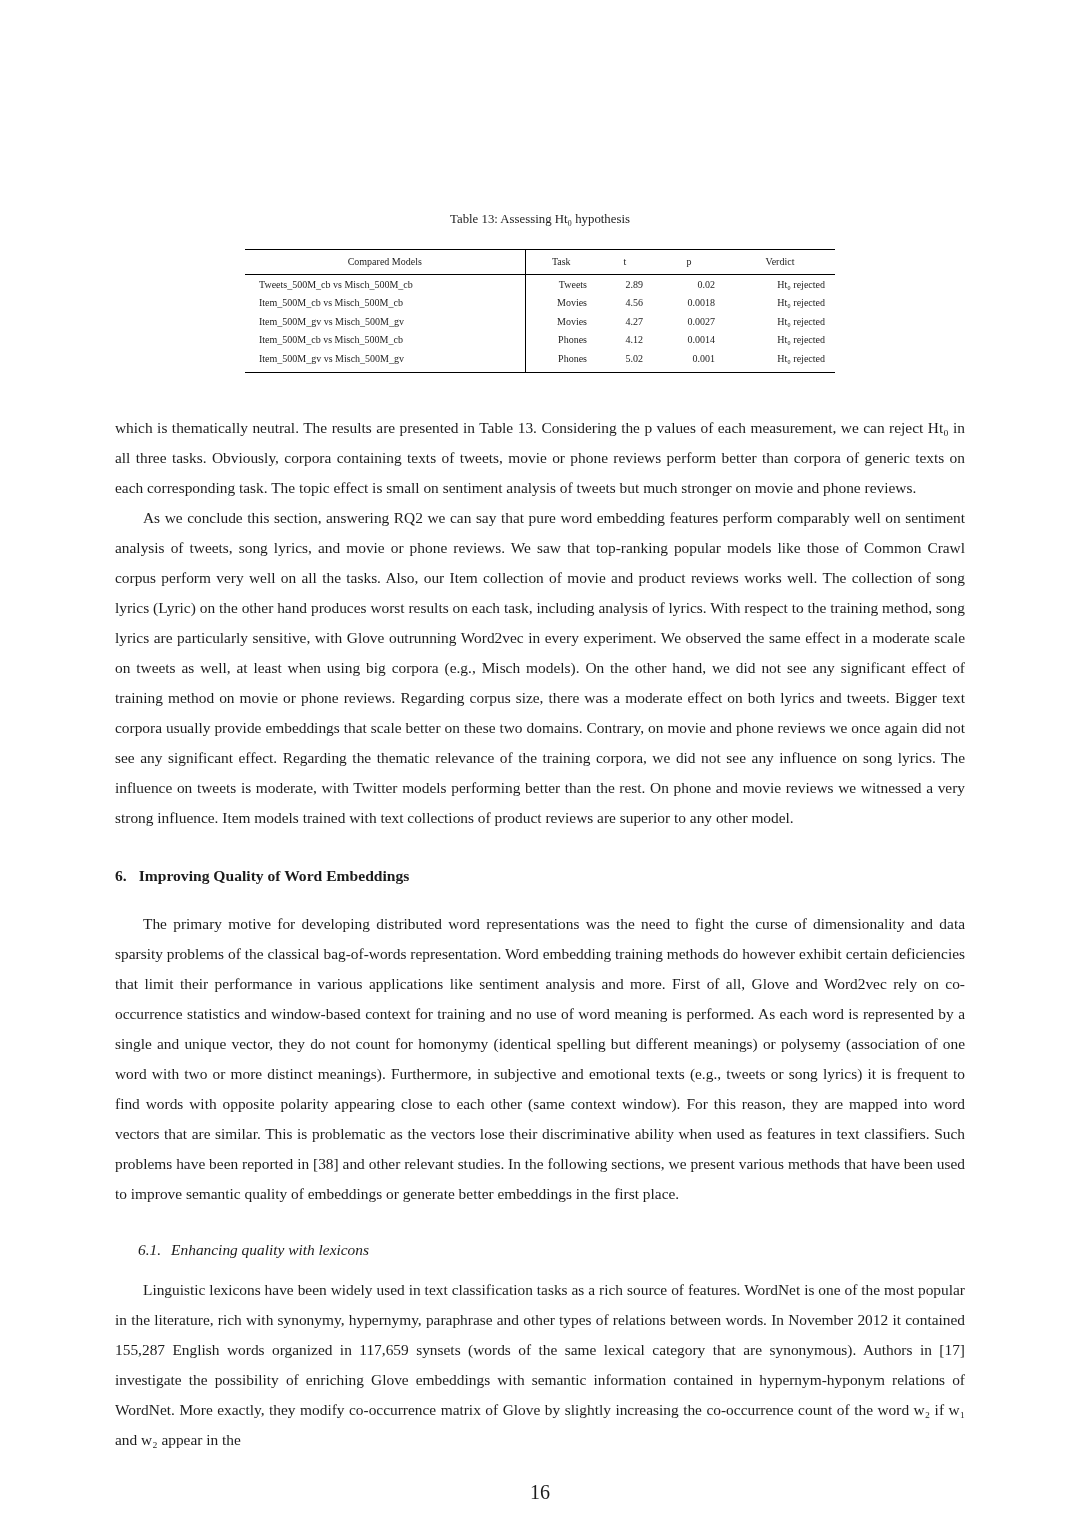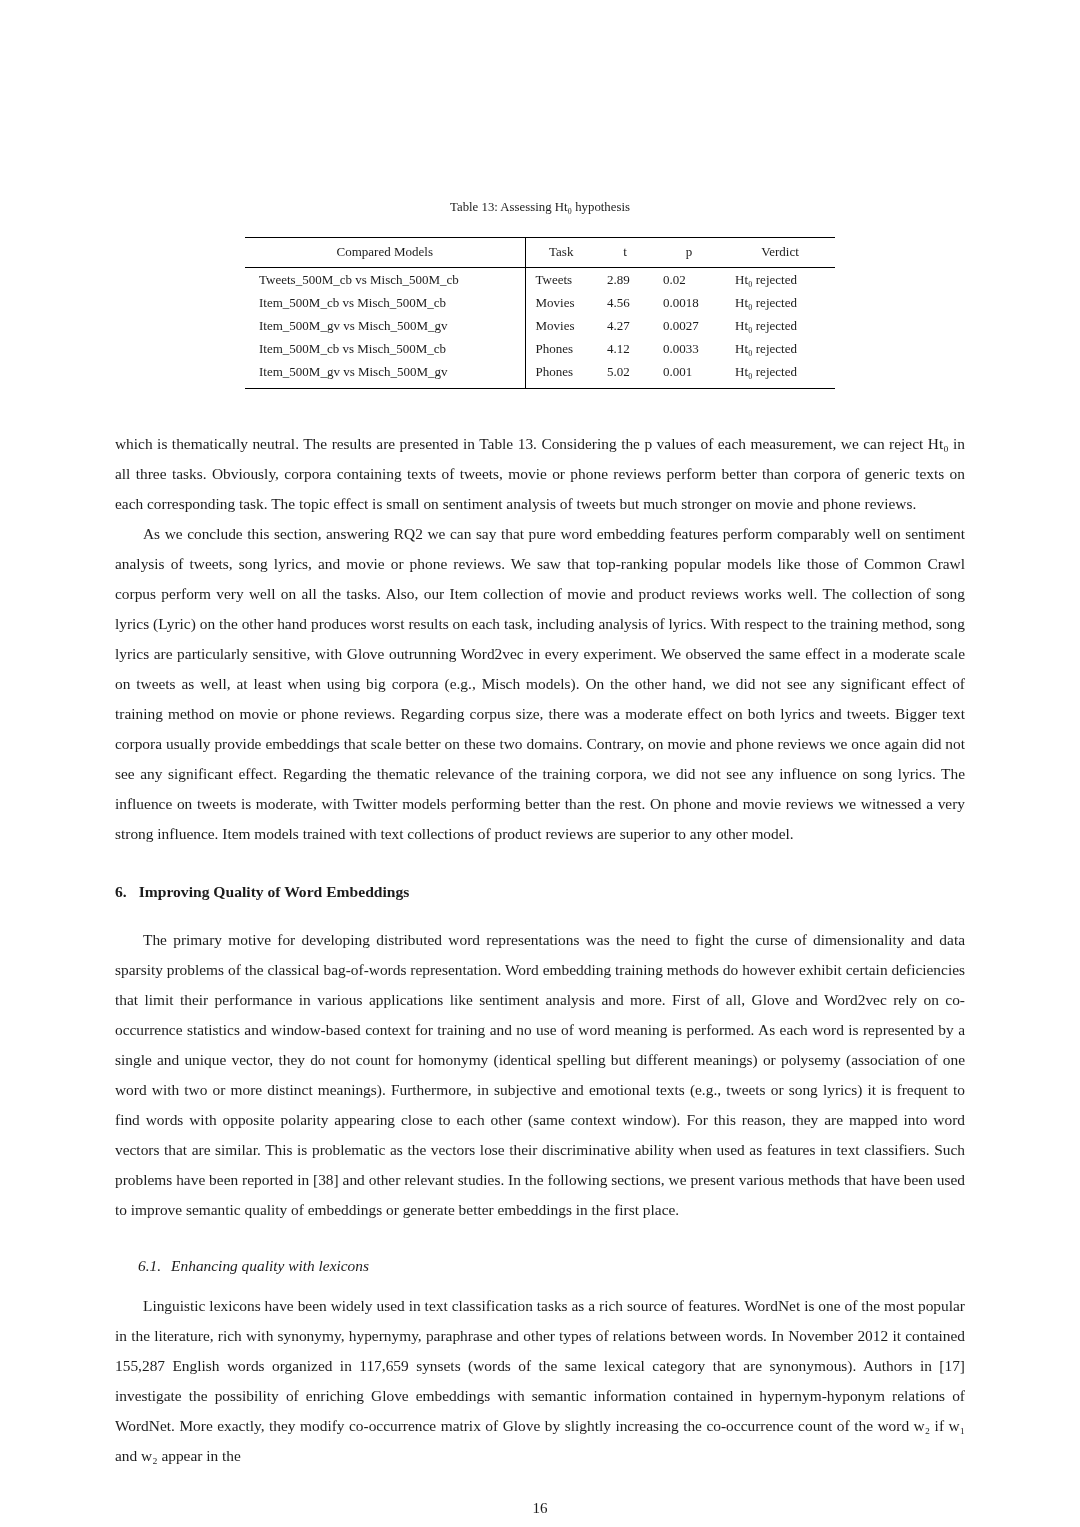--- a/index.html
+++ b/index.html
@@ -8,45 +8,45 @@
     width: 1080px;
     height: 1527px;
     position: relative;
     overflow: hidden;
     font-family: "Liberation Serif", "DejaVu Serif", serif;
     color: #1c1c1c;
   }
   .content {
     position: absolute;
     left: 115px;
-    top: 0;
+    top: 12px;
     width: 850px;
   }
   .table-caption {
     margin-top: 200px;
     text-align: center;
     font-size: 12.8px;
     color: #1c1c1c;
   }
   table.results-table {
     margin: 22px auto 0 auto;
     border-collapse: collapse;
-    font-size: 13px;
+    font-size: 10px;
     border-top: 1.6px solid #000;
     border-bottom: 1.6px solid #000;
   }
   table.results-table thead th {
     font-weight: normal;
     border-bottom: 1px solid #000;
     padding: 6px 10px 7px 10px;
     text-align: center;
   }
   table.results-table td {
     padding: 1.5px 10px;
-    text-align: left;
+    text-align: right;
     line-height: 1.55;
     white-space: nowrap;
   }
   table.results-table .col-models {
     border-right: 1px solid #000;
     min-width: 280px;
   }
   table.results-table td.col-models {
     text-align: left;
     padding-left: 14px;
@@ -82,21 +82,21 @@
     margin-bottom: 10px;
     font-size: 15.4px;
     font-weight: normal;
     font-style: italic;
   }
   h3.subsection-heading .sec-num { margin-right: 10px; margin-left: 23px; }
 
   .page-number {
     margin-top: 22px;
     text-align: center;
-    font-size: 15px;
+    font-size: 20px;
   }
 </style>
 </head>
 <body>
 
 <div class="content">
 
   <div class="table-caption">Table 13: Assessing Ht₀ hypothesis</div>
 
   <table class="results-table">
@@ -128,21 +128,21 @@
         <td class="col-models">Item_500M_gv vs Misch_500M_gv</td>
         <td class="col-task">Movies</td>
         <td class="col-t">4.27</td>
         <td class="col-p">0.0027</td>
         <td class="col-verdict">Ht₀ rejected</td>
       </tr>
       <tr>
         <td class="col-models">Item_500M_cb vs Misch_500M_cb</td>
         <td class="col-task">Phones</td>
         <td class="col-t">4.12</td>
-        <td class="col-p">0.0033</td>
+        <td class="col-p">0.0014</td>
         <td class="col-verdict">Ht₀ rejected</td>
       </tr>
       <tr>
         <td class="col-models">Item_500M_gv vs Misch_500M_gv</td>
         <td class="col-task">Phones</td>
         <td class="col-t">5.02</td>
         <td class="col-p">0.001</td>
         <td class="col-verdict">Ht₀ rejected</td>
       </tr>
     </tbody>

